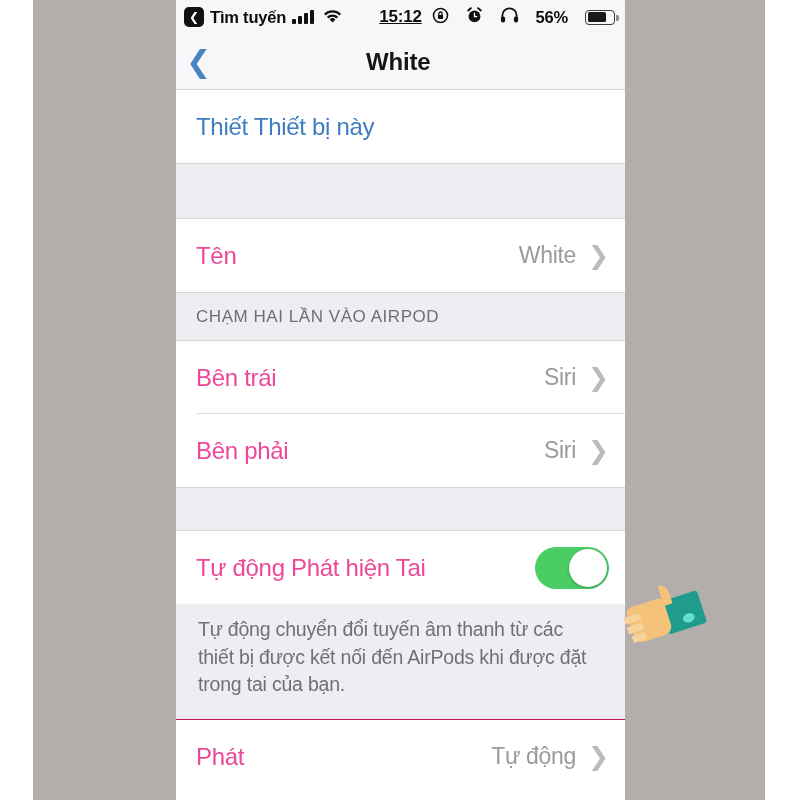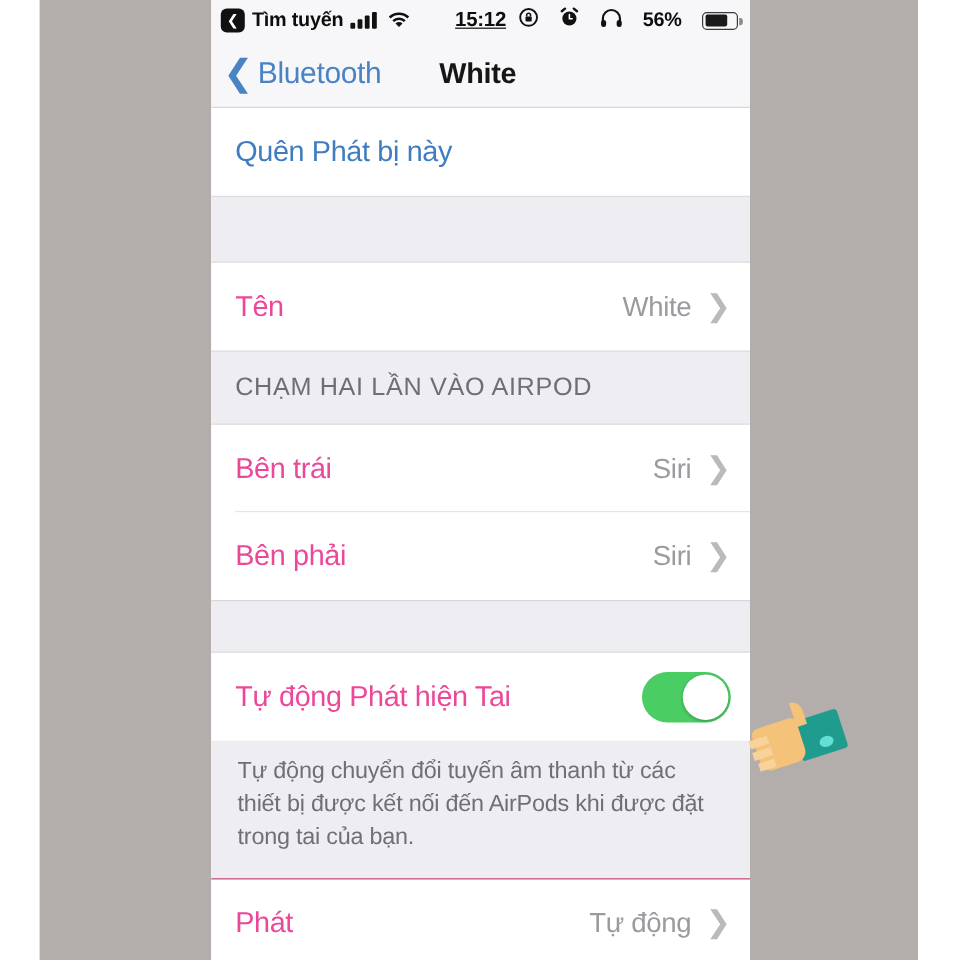--- a/index.html
+++ b/index.html
@@ -160,25 +160,25 @@
     color: #b9b9be;
     font-size: 25px;
     line-height: 1;
     font-weight: 400;
   }
 
   .section-header {
     background: #eeeef2;
     border-top: 1px solid #d6d6db;
     border-bottom: 1px solid #d6d6db;
-    height: 62px;
+    height: 49px;
     display: flex;
     align-items: center;
     padding: 0 0 0 20px;
-    font-size: 21px;
+    font-size: 17px;
     letter-spacing: 0.55px;
     color: #6e6e74;
   }
 
   .footer-note {
     background: #eeeef2;
     padding: 12px 34px 20px 22px;
     font-size: 19.5px;
     line-height: 1.42;
     color: #6f6f76;
@@ -264,27 +264,26 @@
         <span>56%</span>
         <span class="sb-battery">
             <span style="width:72%"></span>
           </span>
       </div>
     </div>
 
     <div class="navbar">
       <div class="nav-back">
         <span class="nav-chevron">❮</span>
-        <span>Bluetooth</span>
       </div>
       <div class="nav-title">White</div>
     </div>
 
     <div class="cell">
-      <span class="cell-title link">Quên Phát bị này</span>
+      <span class="cell-title link">Thiết Thiết bị này</span>
     </div>
 
     <div class="gap gap-56"></div>
 
     <div class="cell">
       <span class="cell-title">Tên</span>
       <span class="cell-right">
         <span class="cell-value">White</span>
         <span class="chevron">❯</span>
       </span>

